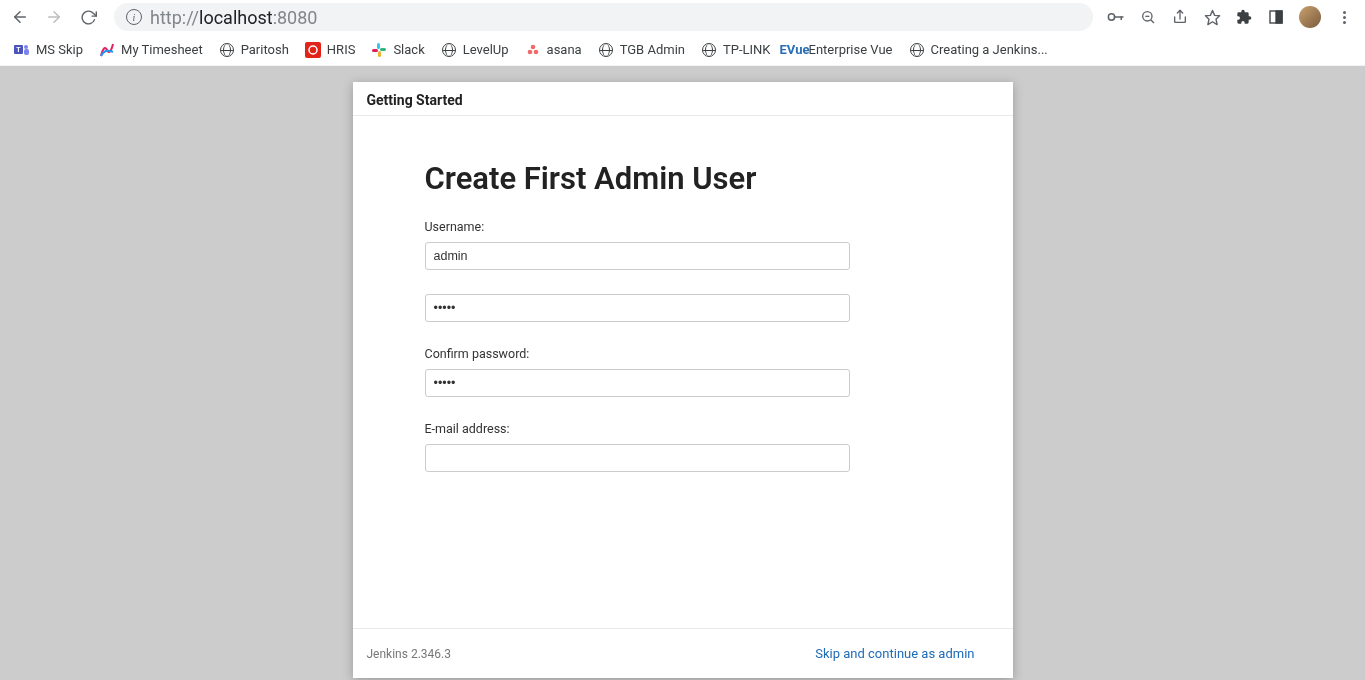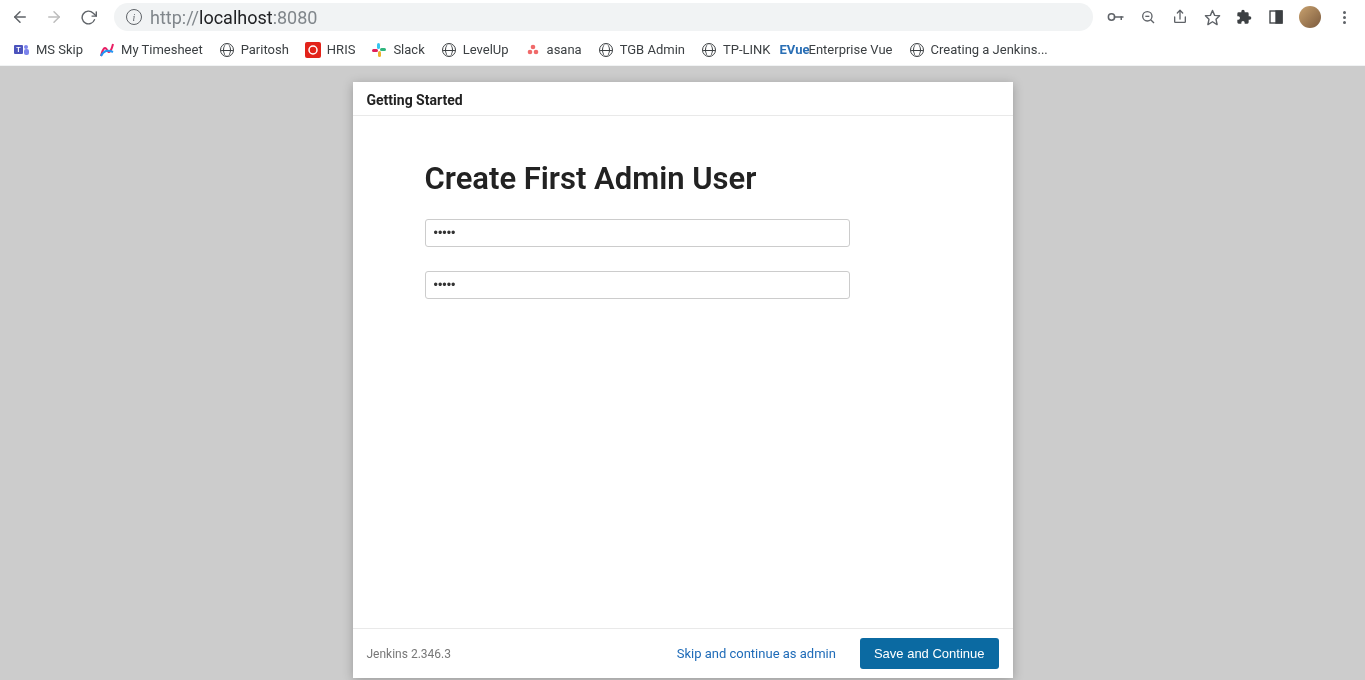--- a/index.html
+++ b/index.html
@@ -362,34 +362,42 @@
 </div>
 
 <div class="content">
   <div class="wizard-card">
 
     <div class="wizard-header">Getting Started</div>
 
     <div class="wizard-body">
       <h1 class="wizard-title">Create First Admin User</h1>
 
+      <div class="field">
+        <label>Username:</label>
+        <input type="text" value="admin" style="">
+      </div>
 
       <div class="field">
         <input type="password" value="•••••" style="">
       </div>
 
       <div class="field">
+        <label>Confirm password:</label>
         <input type="password" value="•••••" style="">
       </div>
 
       <div class="field">
       </div>
 
+      <div class="field">
+        <label>E-mail address:</label>
+        <input type="text" value="" style="">
+      </div>
     </div>
 
     <div class="wizard-footer">
       <div class="jenkins-version">Jenkins 2.346.3</div>
       <a class="footer-link">Skip and continue as admin</a>
-      <button class="primary-btn">Save and Continue</button>
     </div>
 
   </div>
 </div>
 
 </body></html>

